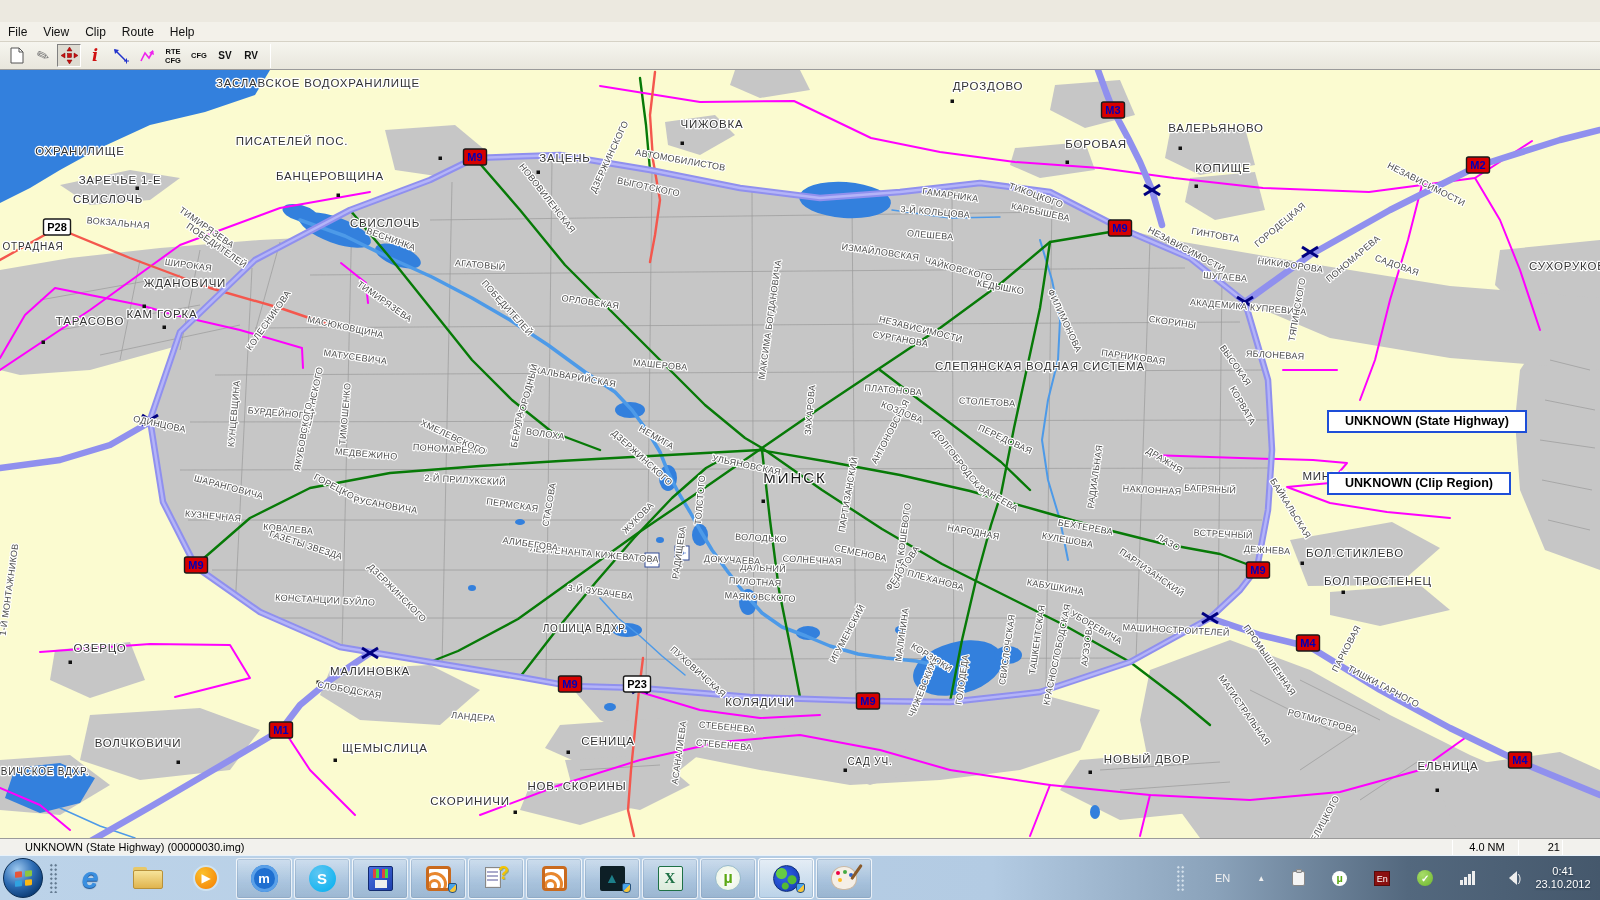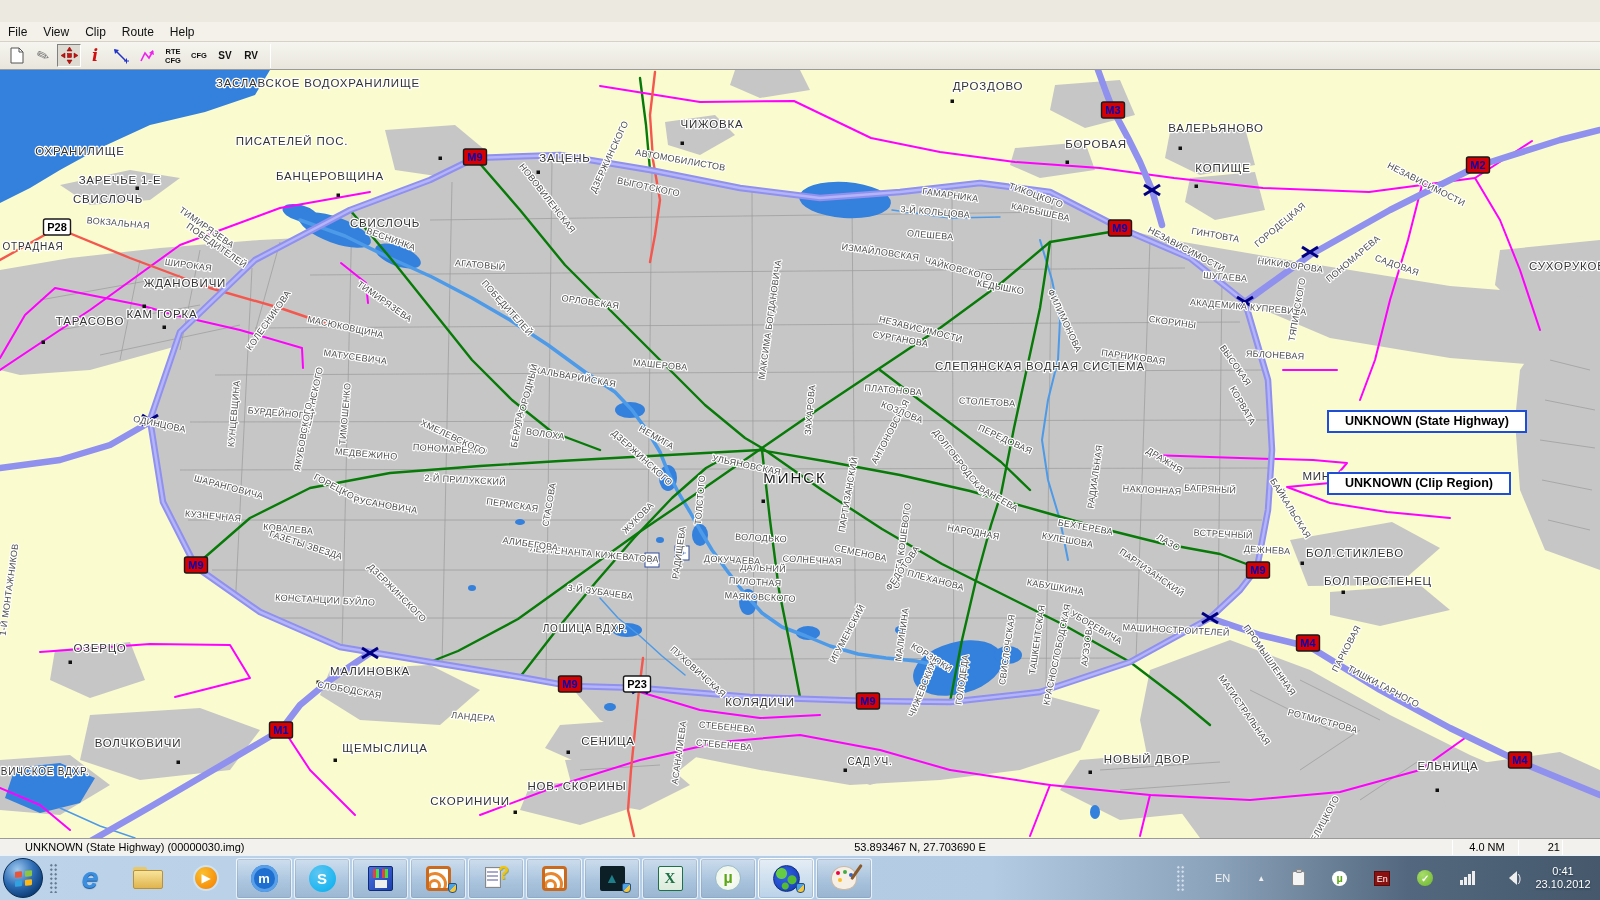--- a/index.html
+++ b/index.html
@@ -544,21 +544,20 @@
           <rect x="1508.5" y="682" width="23" height="16" rx="2" fill="#D60000" stroke="#1a1a1a" stroke-width="1.4"></rect>
           <text x="1520" y="694" text-anchor="middle" font-size="11" font-weight="bold" fill="#0000B8">М4</text>
         </g>
       </svg>
     <div class="tipbox" style="left:1327px;top:340px;width:200px;">UNKNOWN (State Highway)</div>
     <div class="tipbox" style="left:1327px;top:362px;width:184px;margin-top:40px;">UNKNOWN (Clip Region)</div>
   </div>
 
   <div class="statusbar">
     <span style="left:4px;margin-left:21px;">UNKNOWN (State Highway) (00000030.img)</span>
-    <span style="left:705px;width:430px;text-align:center;">53.893467 N,  27.703690 E</span>
     <div class="sb-div" style="left:1452px;"></div>
     <span style="left:1458px;width:58px;text-align:center;">4.0 NM</span>
     <div class="sb-div" style="left:1518px;"></div>
     <span style="left:1524px;width:36px;text-align:right;">21</span>
     <div class="sb-div" style="left:1562px;"></div>
   </div>
 
   <div class="taskbar">
     <div class="tb-items">
         <div style="display: flex; align-items: center;">

